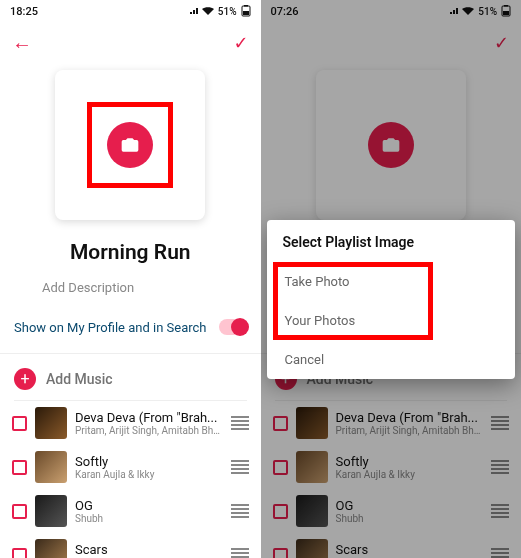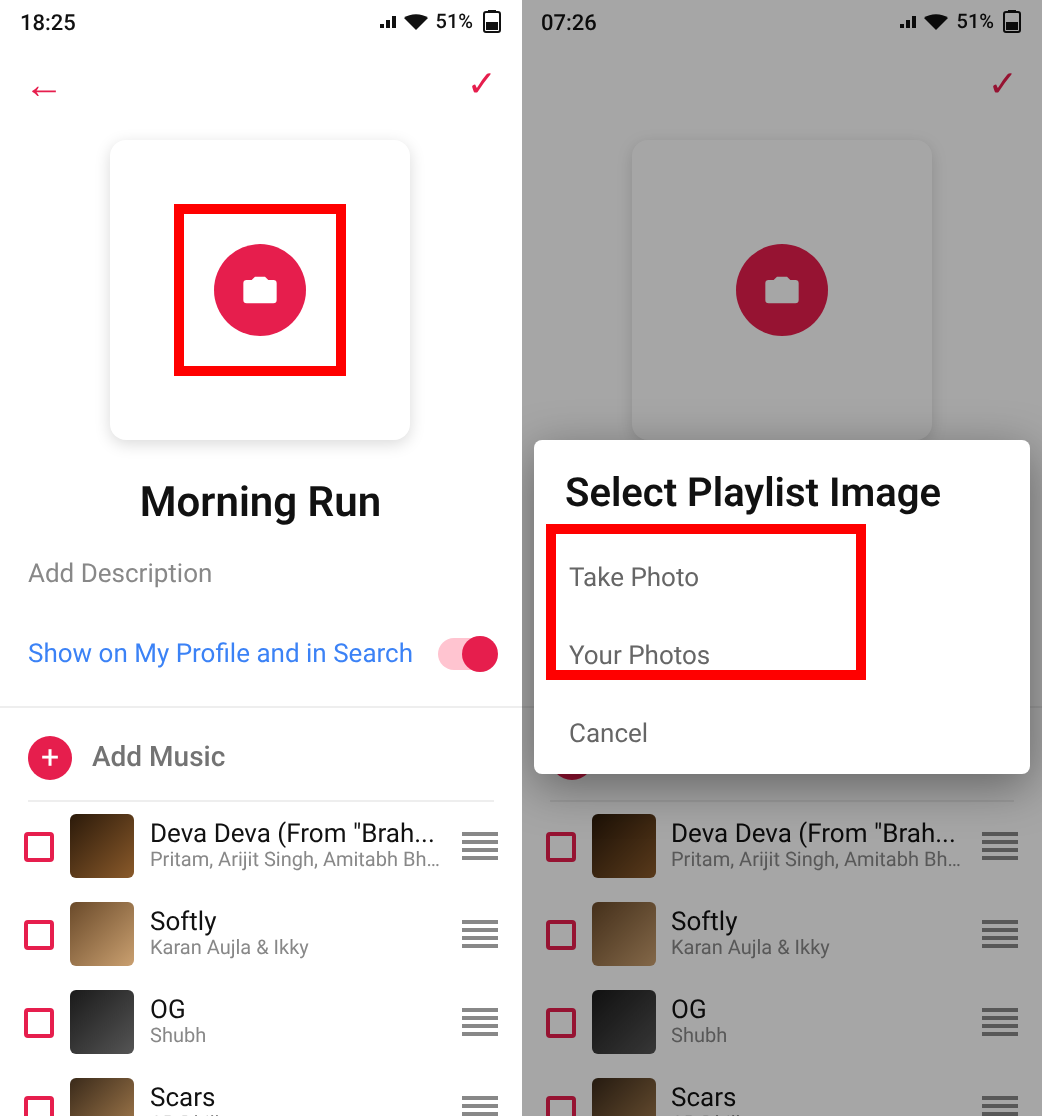--- a/index.html
+++ b/index.html
@@ -12,42 +12,42 @@
   .status-icons { display:flex; align-items:center; gap:2px;}
   .topbar { height: 40px; display:flex; align-items:center; justify-content:space-between; padding:0 12px; position:relative; z-index:2;}
   .arrow-back { color:#e61e4d; font-size:20px; font-weight:bold;}
   .check { color:#e61e4d; font-size:18px;}
   .card-wrap { display:flex; justify-content:center; padding:8px 0 14px; position:relative; z-index:2;}
   .card { width:150px; height:150px; background:#fff; border-radius:8px; box-shadow:0 2px 8px rgba(0,0,0,.15); display:flex; align-items:center; justify-content:center; position:relative;}
   .cam-circle { width:46px; height:46px; border-radius:50%; background:#e61e4d; display:flex; align-items:center; justify-content:center;}
   .cam-icon { fill:#fff; width:20px; height:20px;}
   .highlight-box { position:absolute; border:5px solid #f00; }
   .title { text-align:center; font-size:21px; font-weight:600; color:#111; padding:6px 0 16px; position:relative; z-index:2;}
-  .desc { padding:0 14px 16px; font-size:13px; color:#888; position:relative; z-index:2;}
-  .row-toggle { display:flex; align-items:center; justify-content:space-between; padding:8px 14px 18px; font-size:13px; color:#3b82f6; border-bottom:1px solid #eee; position:relative; z-index:2;}
+  .desc { padding:0 14px 16px; font-size:13px; color:#888; position:relative; z-index:2;margin-left:28px;}
+  .row-toggle { display:flex; align-items:center; justify-content:space-between; padding:8px 14px 18px; font-size:13px; color:#0c4a6e; border-bottom:1px solid #eee; position:relative; z-index:2;}
   .toggle { width:28px; height:16px; border-radius:10px; background:#ffc4d0; position:relative;}
   .toggle::after{ content:""; position:absolute; right:-2px; top:-1px; width:18px; height:18px; border-radius:50%; background:#e61e4d;}
   .add-music { display:flex; align-items:center; gap:10px; padding:14px 14px 10px; position:relative; z-index:2;}
   .plus { width:22px; height:22px; border-radius:50%; background:#e61e4d; color:#fff; display:flex; align-items:center; justify-content:center; font-size:16px; line-height:1;}
   .add-label { font-size:14px; font-weight:500; color:#737373;}
   .song-list { flex:1; overflow:hidden; position:relative; z-index:2;}
   .song-row { display:flex; align-items:center; gap:8px; padding:6px 12px;}
   .checkbox { width:15px; height:15px; border:2px solid #e61e4d; border-radius:2px; flex-shrink:0;}
   .art { width:32px; height:32px; background:#444; border-radius:3px; flex-shrink:0;}
   .art.a1{background:linear-gradient(135deg,#2b1a0a,#8a5a2a);}
   .art.a2{background:linear-gradient(135deg,#6a4a2a,#caa070);}
   .art.a3{background:linear-gradient(135deg,#1a1a1a,#555);}
   .art.a4{background:linear-gradient(135deg,#3a2a1a,#aa8050);}
   .song-meta{ flex:1; min-width:0;}
   .song-title{ font-size:13px; color:#111; white-space:nowrap; overflow:hidden; text-overflow:ellipsis;}
   .song-artist{ font-size:10px; color:#888; white-space:nowrap; overflow:hidden; text-overflow:ellipsis;}
   .drag { width:18px; display:flex; flex-direction:column; gap:2px; flex-shrink:0;}
   .drag span{ height:2px; background:#888;}
   .dialog { position:absolute; left:6px; right:6px; top:220px; background:#fff; border-radius:4px; box-shadow:0 6px 24px rgba(0,0,0,.4); z-index:20;}
-  .dialog-title { font-size:20px; font-weight:600; padding:14px 16px 12px; color:#111;}
+  .dialog-title { font-size:14px; font-weight:600; padding:14px 16px 12px; color:#111;}
   .dialog-item { padding:12px 18px; font-size:13px; color:#666;}
   .dialog .highlight-box { top:42px; left:6px; width:160px; height:78px;}
   .phone .card .highlight-box{ top:32px; left:32px; width:86px; height:86px;}
   .divider{ height:1px; background:#eee; margin:0 14px;}
 </style>
 </head>
 <body>
 
 <div class="container">
 

